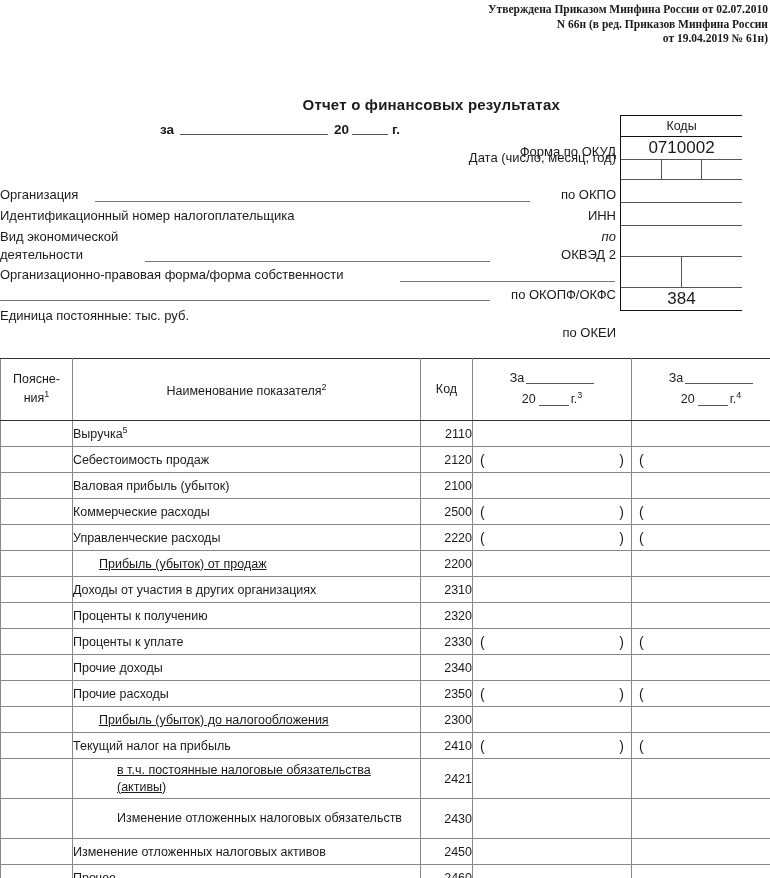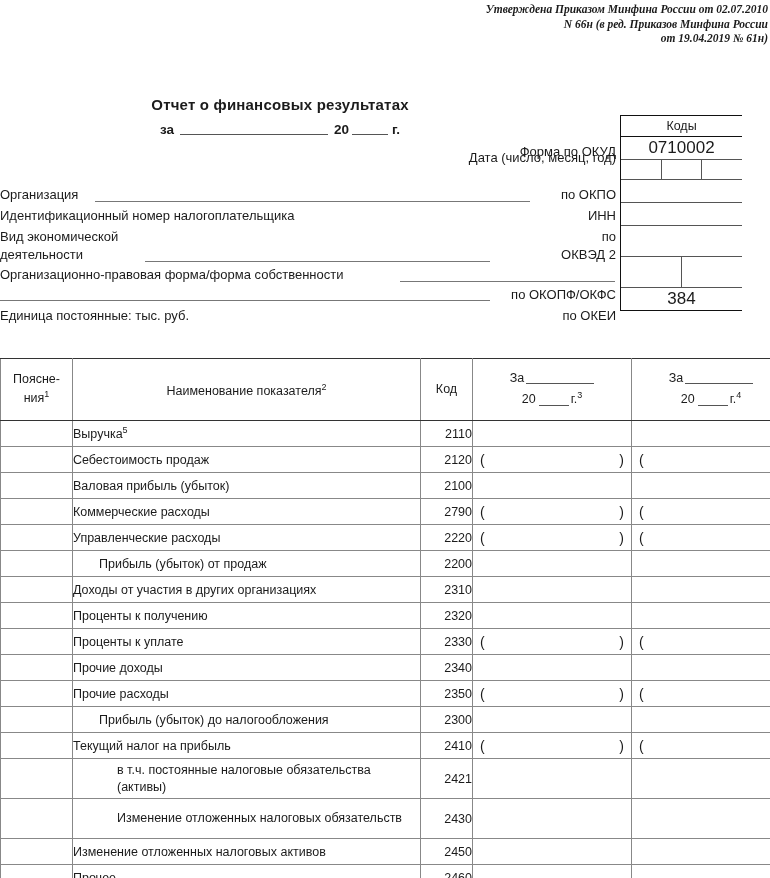--- a/index.html
+++ b/index.html
@@ -23,31 +23,30 @@
     top: 2px;
     right: 2px;
     width: 300px;
     text-align: right;
     font-family: "Liberation Serif", serif;
     font-size: 11.5px;
     font-weight: bold;
     line-height: 14.5px;
     color: #1b1b1b;
     white-space: nowrap;
-    font-style: italic;
   }
   .legal-header div { overflow: visible; }
 
   
   .title {
     position: absolute;
     top: 96px;
     left: 0;
     width: 560px;
-    text-align: center;
+    text-align: right;
     font-size: 15px;
     font-weight: bold;
     letter-spacing: 0.2px;
   }
   .period-line {
     position: absolute;
     top: 121px;
     left: 0;
     width: 560px;
     text-align: center;
@@ -181,21 +180,21 @@
     height: 11px;
     margin: 0 2px -2px 3px;
   }
 
   .main-table tbody td { height: 26px; }
   .cell-name {
     padding-left: 10px;
     text-align: left;
     white-space: nowrap;
   }
-  .cell-name.indent { padding-left: 26px; }
+  .cell-name.indent { padding-left: 26px; text-decoration: underline; }
   .cell-name.wrap { white-space: normal; line-height: 17px; padding-top: 2px; padding-bottom: 2px; padding-left: 44px; }
   .cell-code { text-align: right; }
   .cell-val { position: relative; }
   .cell-val.vsep { border-left: 1.8px solid #333; }
 
   .paren-l {
     position: absolute;
     left: 7px;
     top: 50%;
     transform: translateY(-50%);
@@ -222,24 +221,24 @@
 <div class="title">Отчет о финансовых результатах</div>
 
 <div class="period-line">
   <span>за</span><span class="rule"></span><span>20</span><span class="rule-small"></span><span>г.</span>
 </div>
 
 <div class="rlabel" style="top:144px;">Форма по ОКУД</div>
 <div class="rlabel" style="top:150px;">Дата (число, месяц, год)</div>
 <div class="rlabel" style="top:187px;">по ОКПО</div>
 <div class="rlabel" style="top:208px;">ИНН</div>
-<div class="rlabel" style="top:229px;">по</div>
+<div class="rlabel" style="top:229px;font-style:italic;">по</div>
 <div class="rlabel" style="top:247px;">ОКВЭД 2</div>
 <div class="rlabel" style="top:287px;">по ОКОПФ/ОКФС</div>
-<div class="rlabel" style="top:308px;">по ОКЕИ</div>
+<div class="rlabel" style="top:325px;">по ОКЕИ</div>
 
 <div class="llabel" style="top:187px;">Организация</div>
 <div class="llabel" style="top:208px;">Идентификационный номер налогоплательщика</div>
 <div class="llabel" style="top:229px;">Вид экономической</div>
 <div class="llabel" style="top:247px;">деятельности</div>
 <div class="llabel" style="top:267px;">Организационно-правовая форма/форма собственности</div>
 <div class="llabel" style="top:308px;">Единица постоянные: тыс. руб.</div>
 
 <div class="fill" style="left:95px;  top:201px; width:435px;"></div>
 <div class="fill" style="left:145px; top:261px; width:345px;"></div>
@@ -340,21 +339,21 @@
       <tr>
         <td></td>
         <td class="cell-name">Валовая прибыль (убыток)</td>
         <td class="cell-code">2100</td>
         <td class="cell-val vsep"></td>
         <td class="cell-val vsep"></td>
       </tr>
       <tr>
         <td></td>
         <td class="cell-name">Коммерческие расходы</td>
-        <td class="cell-code">2790</td>
+        <td class="cell-code">2500</td>
         <td class="cell-val vsep">
           <span class="paren-l">(</span>
           <span class="paren-r">)</span>
         </td>
         <td class="cell-val vsep">
           <span class="paren-l">(</span>
         </td>
       </tr>
       <tr>
         <td></td>

